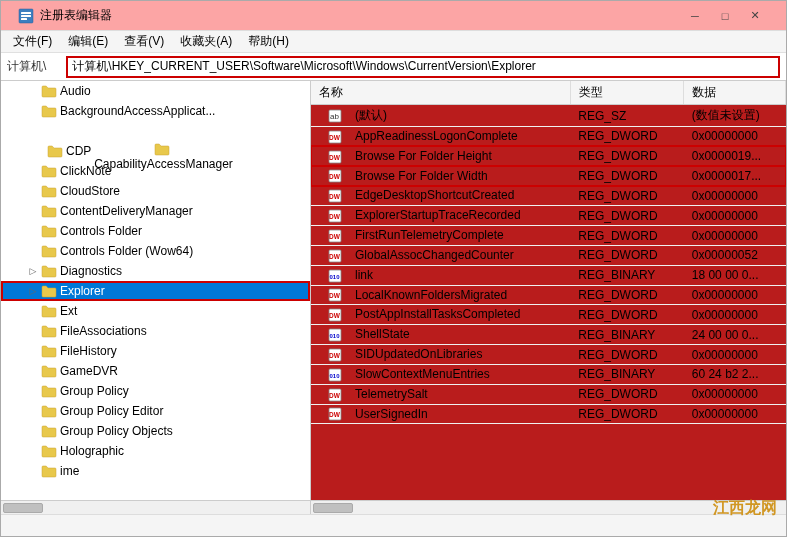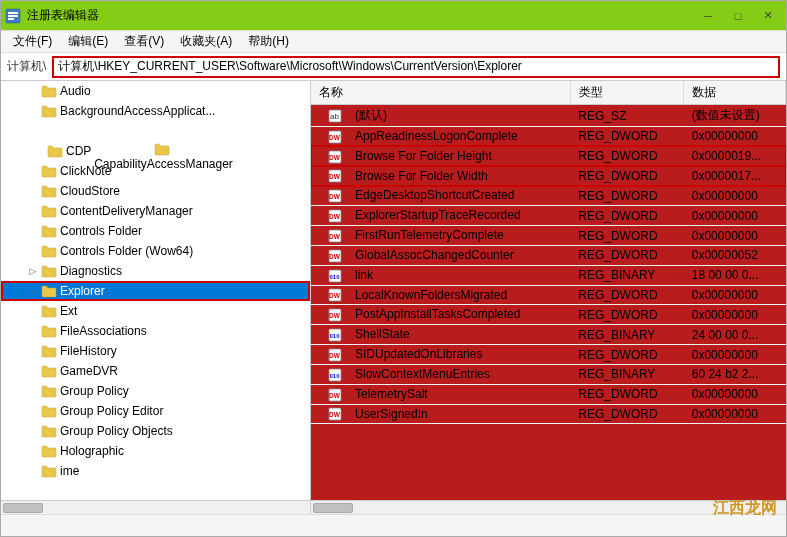--- a/index.html
+++ b/index.html
@@ -14,25 +14,25 @@
     .window {
       width: 787px;
       height: 537px;
       background: #ffffff;
       border: 1px solid #aaa;
       display: flex;
       flex-direction: column;
     }
     .title-bar {
       height: 30px;
-      background: #84cc16;
+      background: #fca5a5;
       border-bottom: 1px solid #ddd;
       display: flex;
       align-items: center;
-      padding: 0 4px;
+      padding: 0 17px;
       justify-content: space-between;
     }
     .title-left {
       display: flex;
       align-items: center;
       gap: 6px;
     }
     .title-text {
       font-size: 12px;
       color: #000;
@@ -67,21 +67,21 @@
       font-size: 12px;
       color: #000;
     }
     .address-bar {
       height: 28px;
       background: #fff;
       border-bottom: 1px solid #ccc;
       display: flex;
       align-items: center;
       padding: 2px 6px;
-      gap: 6px;
+      gap: 20px;
     }
     .address-label {
       font-size: 12px;
       color: #333;
       white-space: nowrap;
     }
     .address-input {
       flex: 1;
       height: 22px;
       border: 2px solid #cc0000;

